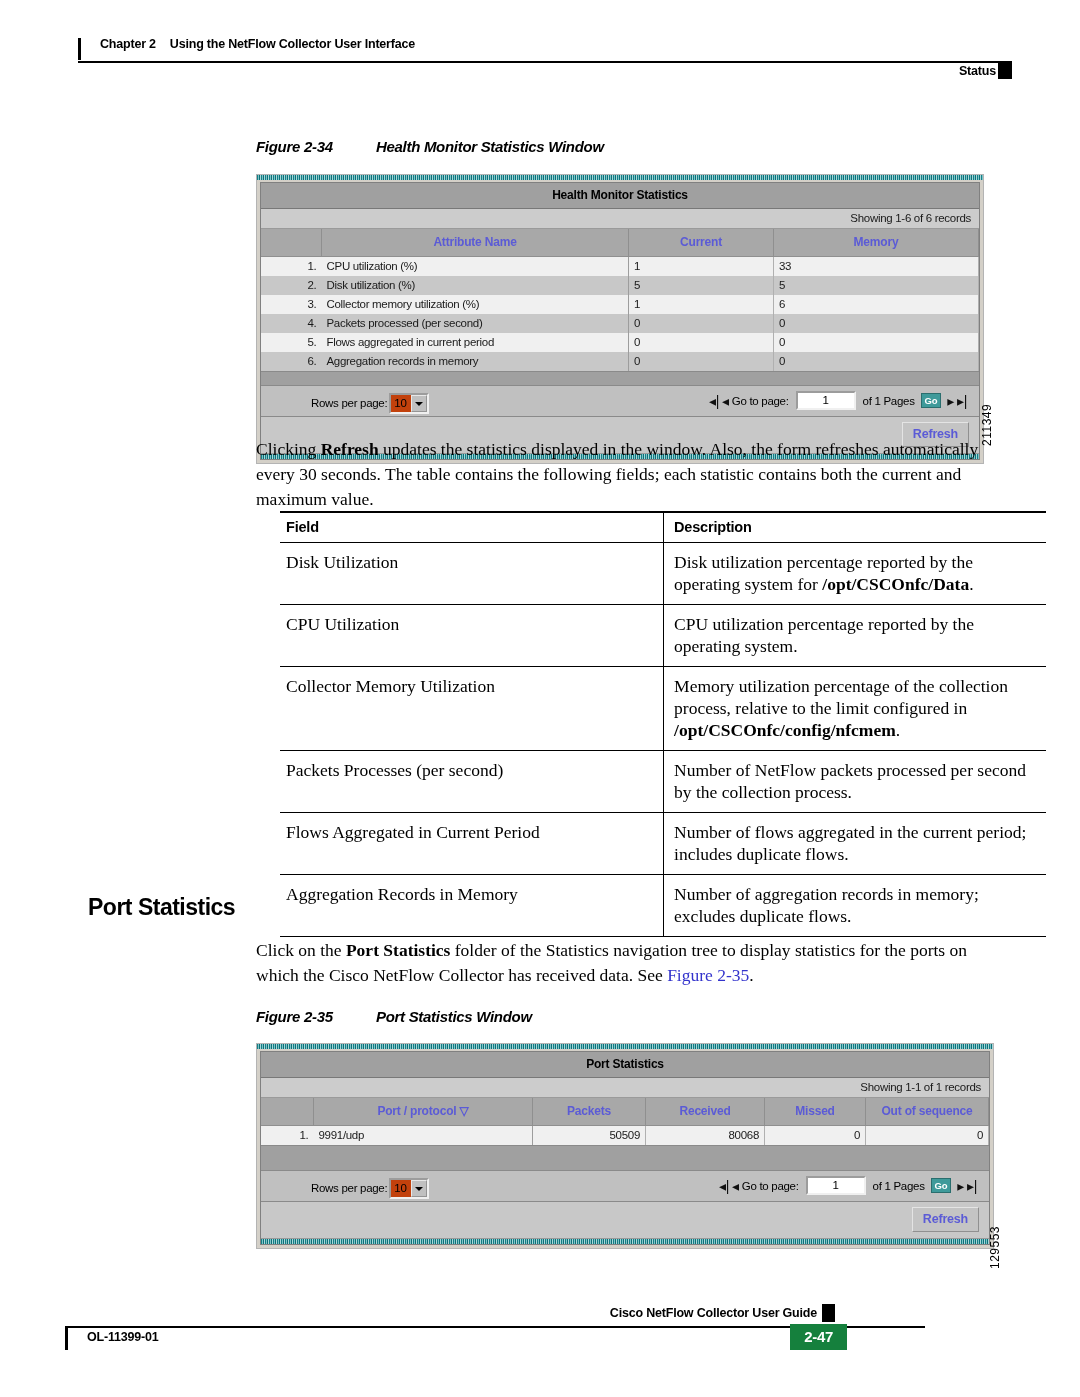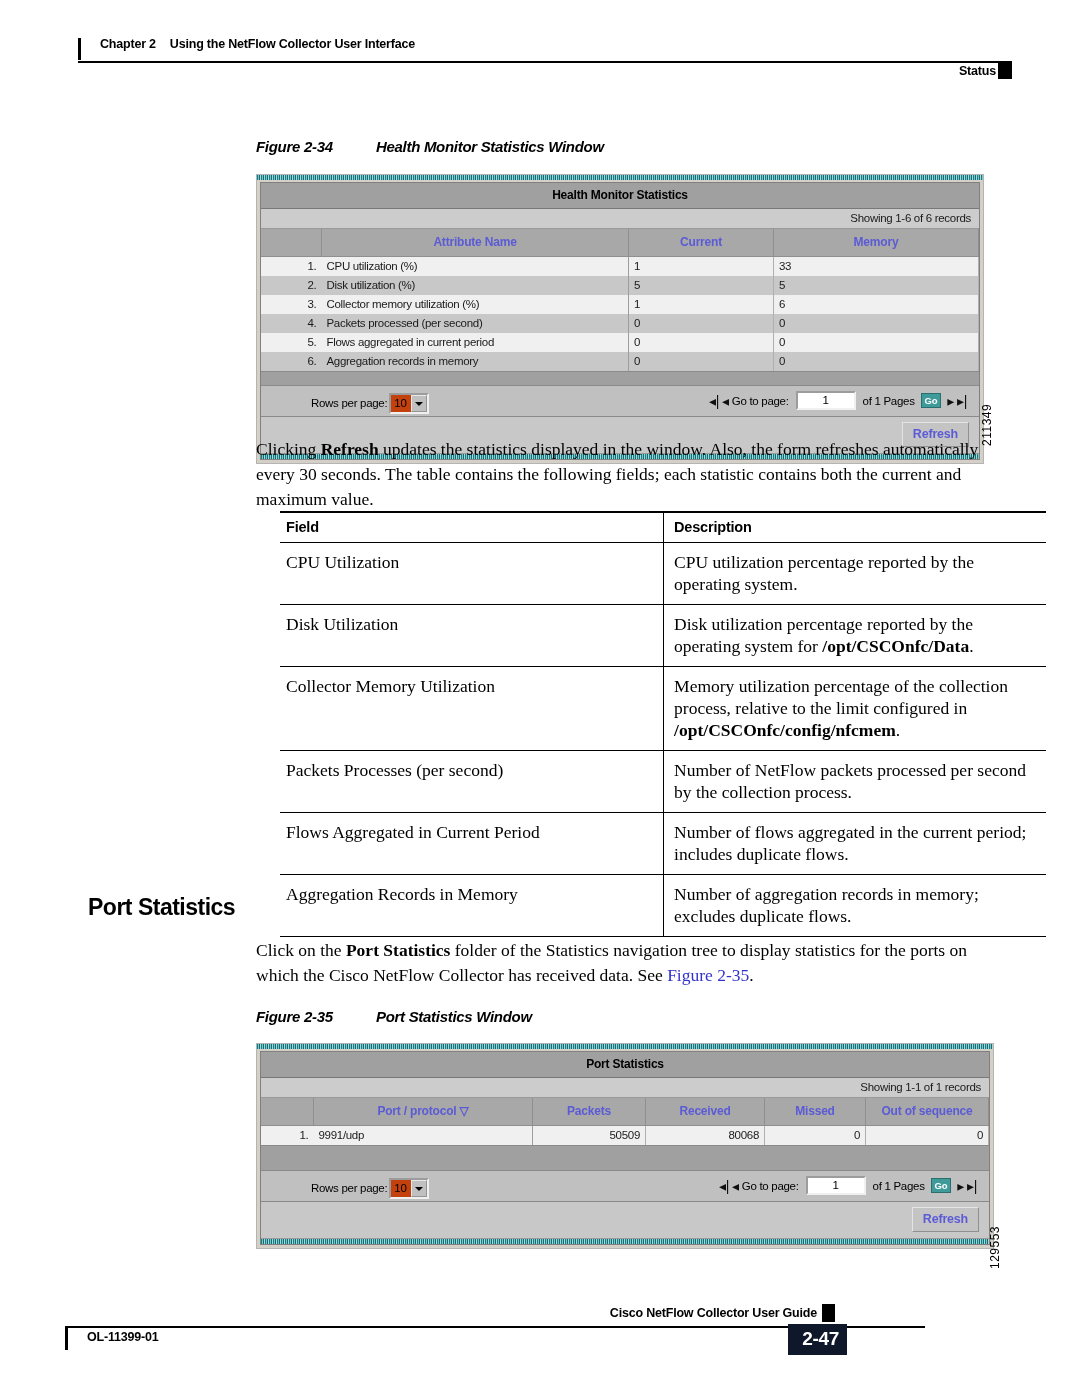--- a/index.html
+++ b/index.html
@@ -377,26 +377,26 @@
     top: 24px;
     font-family: "Liberation Sans", sans-serif;
     font-size: 12.5px;
     font-weight: 700;
     letter-spacing: -0.2px;
   }
   .ftr-pagebox {
     position: absolute;
     right: 0;
     top: 18px;
-    background: #0f172a;
+    background: #15803d;
     color: #fff;
     font-family: "Liberation Sans", sans-serif;
-    font-size: 19px;
-    font-weight: 700;
-    padding: 4px 8px 5px 14px;
+    font-size: 15px;
+    font-weight: 700;
+    padding: 4px 14px 5px 14px;
     letter-spacing: -0.3px;
   }
 </style>
 </head>
 <body>
 
 <div class="page-header">
   <div class="hdr-left-bar"></div>
   <div class="hdr-chapter">
     <span>Chapter 2</span><span class="hdr-chapter-title">Using the NetFlow Collector User Interface</span>
@@ -494,26 +494,26 @@
 
 <table class="fd-table" style="left:256px; top:511px; width:766px;margin-left:24px;">
   <thead>
     <tr>
       <th class="c1">Field</th>
       <th class="c2">Description</th>
     </tr>
   </thead>
   <tbody>
     <tr>
+      <td class="c1">Disk Utilization</td>
+      <td class="c2"><span>Disk utilization percentage reported by the operating system for </span><b>/opt/CSCOnfc/Data</b><span>.</span></td>
+    </tr>
+    <tr>
       <td class="c1">CPU Utilization</td>
       <td class="c2"><span>CPU utilization percentage reported by the operating system.</span><b></b><span></span></td>
-    </tr>
-    <tr>
-      <td class="c1">Disk Utilization</td>
-      <td class="c2"><span>Disk utilization percentage reported by the operating system for </span><b>/opt/CSCOnfc/Data</b><span>.</span></td>
     </tr>
     <tr>
       <td class="c1">Collector Memory Utilization</td>
       <td class="c2"><span> Memory utilization percentage of the collection process, relative to the limit configured in </span><b>/opt/CSCOnfc/config/nfcmem</b><span>.</span></td>
     </tr>
     <tr>
       <td class="c1">Packets Processes (per second)</td>
       <td class="c2"><span>Number of NetFlow packets processed per second by the collection process.</span><b></b><span></span></td>
     </tr>
     <tr>

